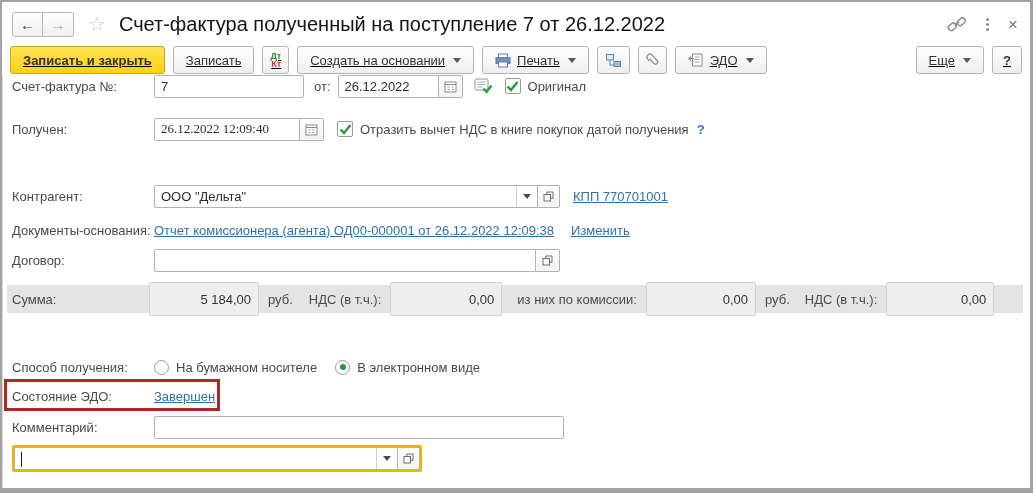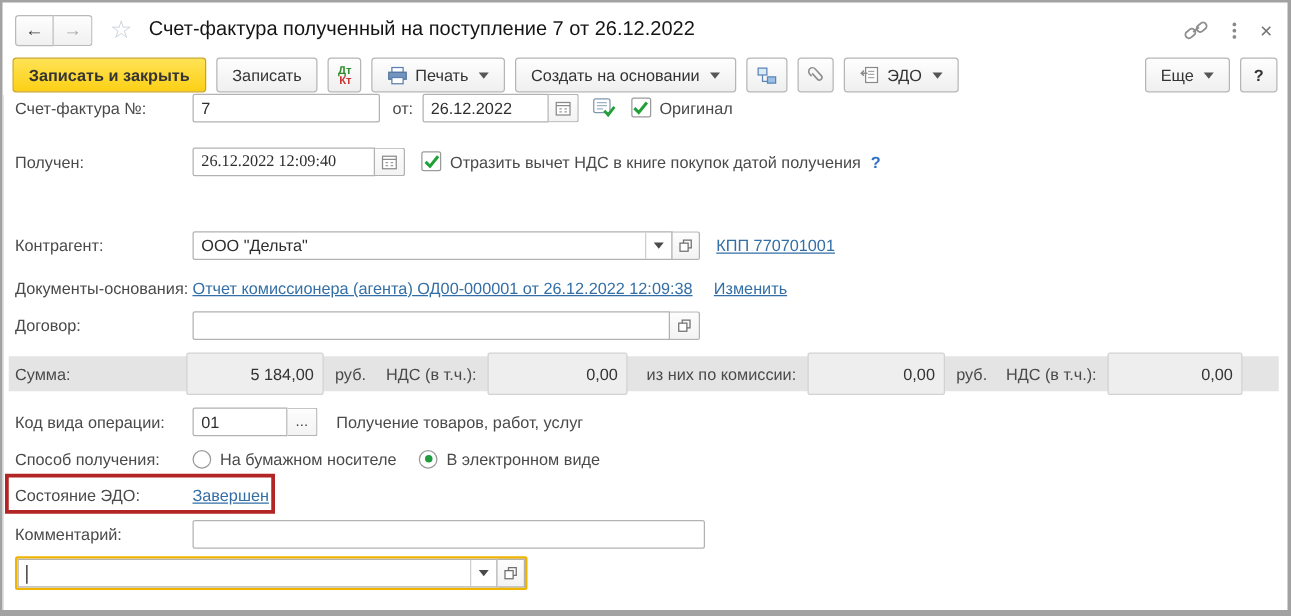--- a/index.html
+++ b/index.html
@@ -13,28 +13,28 @@
   .window::before { content:""; position:absolute; left:0; top:74px; bottom:0; width:1px; background:#d8d8d8; }
 
   
   .header { position:absolute; top:7px; left:10px; right:12px; height:30px; display:flex; align-items:center; }
   .navgroup { display:flex; }
   .navbtn { width:31px; height:25px; border:1px solid #b9b9b9; background:linear-gradient(#fefefe,#f0f0f0);
     display:flex; align-items:center; justify-content:center; font-size:15px; color:#3c3c3c; cursor:pointer; }
   .navbtn.back { border-radius:3px 0 0 3px; }
   .navbtn.fwd  { border-radius:0 3px 3px 0; border-left:none; color:#a8a8a8; }
   .star { margin-left:14px; font-size:20px; color:#c3cdd7; line-height:20px; }
-  .title { margin-left:13px; font-size:16px; color:#141414; white-space:nowrap; }
+  .title { margin-left:13px; font-size:20px; color:#141414; white-space:nowrap; }
   .header-right { margin-left:auto; display:flex; align-items:center; gap:17px; }
   .dots-icon { display:flex; flex-direction:column; gap:2px; padding:2px; cursor:pointer; }
   .dots-icon i { width:3px; height:3px; border-radius:50%; background:#8a8a8a; }
   .close-x { font-size:17px; color:#757575; cursor:pointer; line-height:17px; }
 
   
-  .toolbar { position:absolute; top:44px; left:8px; right:8px; display:flex; align-items:center; gap:8px; }
+  .toolbar { position:absolute; top:44px; left:8px; right:8px; display:flex; align-items:center; gap:8px;text-decoration:underline; }
   .btn { height:28px; padding:0 12px; display:inline-flex; align-items:center; gap:6px;
     background:linear-gradient(#fefefe,#efefef); border:1px solid #b5b5b5; border-radius:3px;
     font-size:13px; color:#333; cursor:pointer; white-space:nowrap; }
   .btn.primary { background:linear-gradient(#ffe355,#fcd016); border-color:#c9a51f; font-weight:bold; color:#343434; }
   .btn.iconbtn { padding:0 7px; }
   .dd { width:0; height:0; border-left:4px solid transparent; border-right:4px solid transparent; border-top:5px solid #565656; margin-left:2px; }
   .dtkt { display:flex; flex-direction:column; line-height:8px; font-size:9px; font-weight:bold; }
   .dtkt .dt { color:#2e8b2e; align-self:flex-start; }
   .dtkt .kt { color:#cc3333; align-self:flex-end; }
   .spacer { flex:1; }
@@ -119,32 +119,32 @@
   <div class="toolbar">
     <button class="btn primary">Записать и закрыть</button>
     <button class="btn">Записать</button>
     <button class="btn iconbtn">
       <span class="dtkt">
         <span class="dt">Дт</span>
           <span class="kt">Кт</span>
       </span>
     </button>
     <button class="btn">
+      <span>Создать на основании</span>
+      <span class="dd"></span>
+    </button>
+    <button class="btn">
       <span style="display:flex;">
         <svg width="16" height="15" viewBox="0 0 16 15">
           <rect x="3.5" y="1" width="9" height="4" fill="#fff" stroke="#5b7fae"></rect>
           <rect x="1" y="4.8" width="14" height="5.6" fill="#7494c0" stroke="#56749c"></rect>
           <rect x="3.5" y="9" width="9" height="5" fill="#fff" stroke="#5b7fae"></rect>
         </svg>
       </span>
       <span>Печать</span>
-      <span class="dd"></span>
-    </button>
-    <button class="btn">
-      <span>Создать на основании</span>
       <span class="dd"></span>
     </button>
     <button class="btn iconbtn">
       <span style="display:flex;">
         <svg width="17" height="15" viewBox="0 0 17 15">
           <rect x="1.5" y="1.5" width="7" height="5.5" fill="#dce9f6" stroke="#5a85b8"></rect>
           <path d="M5 7 v5 h4" fill="none" stroke="#5a85b8"></path>
           <rect x="9" y="8.5" width="6.5" height="5" fill="#9dbfe3" stroke="#5a85b8"></rect>
         </svg>
       </span>
@@ -268,28 +268,20 @@
     <span style="margin-left:9px;">руб.</span>
     <span style="margin-left:16px;">НДС (в т.ч.):</span>
     <span class="sumfield" style="width:112px; margin-left:9px;">0,00</span>
     <span style="margin-left:15px;">из них по комиссии:</span>
     <span class="sumfield" style="width:110px; margin-left:9px;">0,00</span>
     <span style="margin-left:9px;">руб.</span>
     <span style="margin-left:15px;">НДС (в т.ч.):</span>
     <span class="sumfield" style="width:108px; margin-left:9px;">0,00</span>
   </div>
 
-  <div class="row r7">
-    <span class="lbl">Код вида операции:</span>
-    <span class="fgroup">
-      <input class="tf" style="width: 76px;" value="01">
-      <span class="sqbtn">...</span>
-    </span>
-    <span style="margin-left:15px;">Получение товаров, работ, услуг</span>
-  </div>
 
   <div class="row r8">
     <span class="lbl">Способ получения:</span>
     <span class="rb"></span>
     <span style="margin-left:7px;">На бумажном носителе</span>
     <span class="rb sel" style="margin-left:18px;"></span>
     <span style="margin-left:7px;">В электронном виде</span>
   </div>
 
   <div class="row r9">

